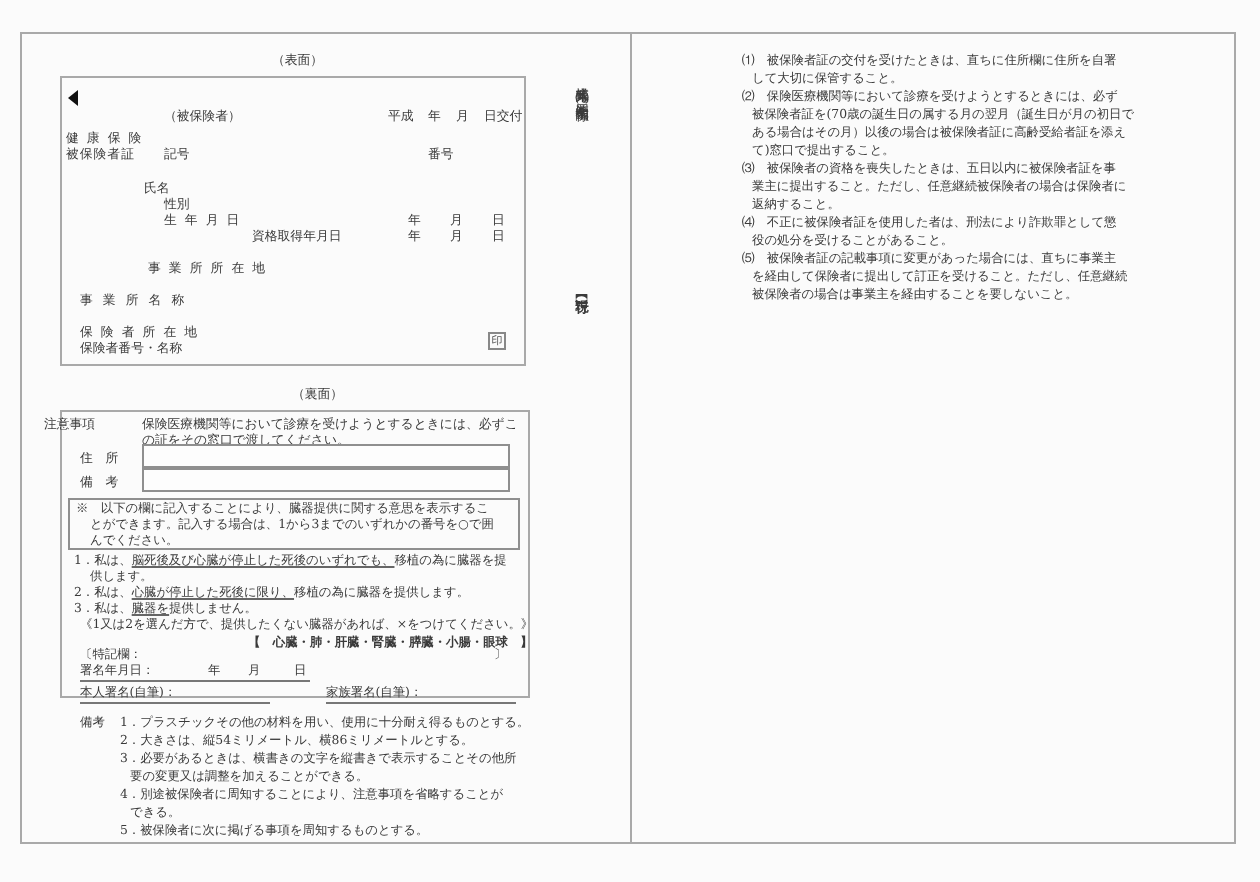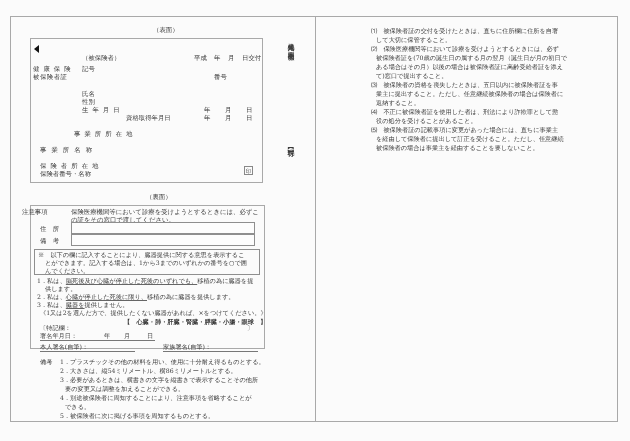--- a/index.html
+++ b/index.html
@@ -21,36 +21,36 @@
   .notebox { left: 34px; top: 249px; width: 226px; height: 26px; border: 1px solid #8f8f8f; box-sizing: border-box; }
   .ul { text-decoration: underline; text-decoration-color: #666; }
   .line { position: absolute; height: 1px; background: #777; }
 </style>
 </head>
 <body>
 
 <div class="abs frame"></div>
 <div class="abs divider"></div>
 
-<div class="t" style="left:153px;top:26px;">（表面）</div>
+<div class="t" style="left:136px;top:26px;">（表面）</div>
 <div class="abs card"></div>
 <div class="abs arrow"></div>
 
 <div class="t" style="left:82px;top:54px;">（被保険者）</div>
 <div class="t" style="left:194px;top:54px;">平成</div>
 <div class="t" style="left:214px;top:54px;">年</div>
 <div class="t" style="left:228px;top:54px;">月</div>
 <div class="t" style="left:242px;top:54px;">日交付</div>
 
 <div class="t" style="left:33px;top:65px;letter-spacing:1px;text-align:center;">健 康 保 険</div>
 <div class="t" style="left:33px;top:73px;letter-spacing:0.5px;">被保険者証</div>
-<div class="t" style="left:82px;top:65px;">記号</div>
+<div class="t" style="left:82px;top:73px;">記号</div>
 <div class="t" style="left:214px;top:73px;">番号</div>
 
-<div class="t" style="left:82px;top:90px;">氏名</div>
+<div class="t" style="left:72px;top:90px;">氏名</div>
 <div class="t" style="left:82px;top:98px;">性別</div>
 <div class="t" style="left:82px;top:106px;letter-spacing:1px;">生 年 月 日</div>
 <div class="t" style="left:204px;top:106px;">年</div>
 <div class="t" style="left:225px;top:106px;">月</div>
 <div class="t" style="left:246px;top:106px;">日</div>
 <div class="t" style="left:82px;top:114px;margin-left:44px;">資格取得年月日</div>
 <div class="t" style="left:204px;top:114px;">年</div>
 <div class="t" style="left:225px;top:114px;">月</div>
 <div class="t" style="left:246px;top:114px;">日</div>
 

